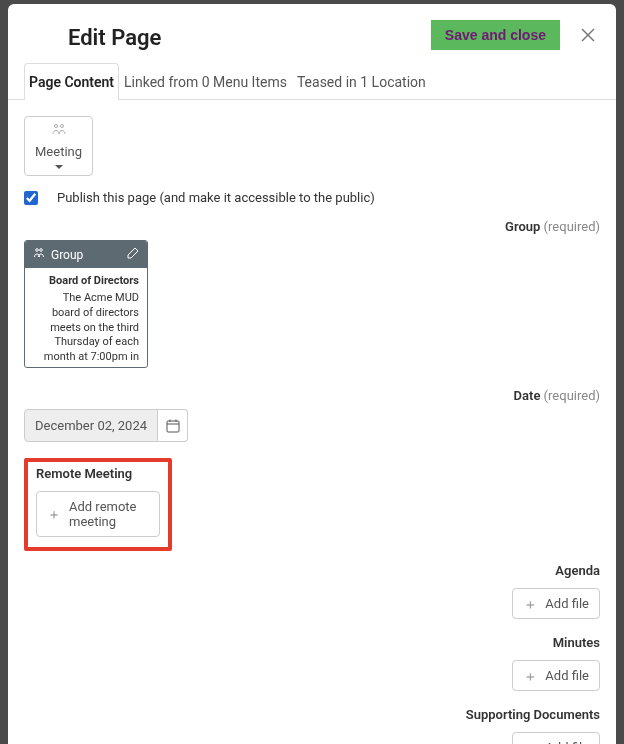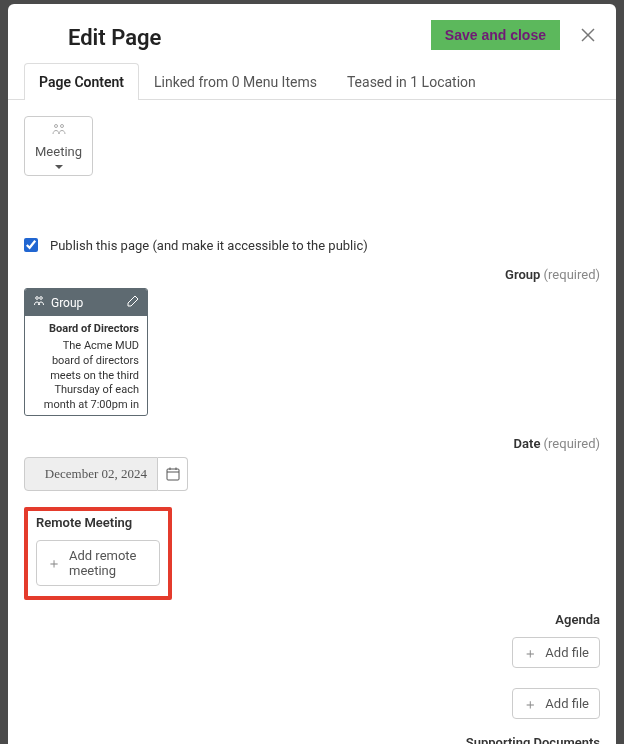--- a/index.html
+++ b/index.html
@@ -51,21 +51,21 @@
     color: #777;
   }
   .close-btn svg { width: 16px; height: 16px; }
   .tabs {
     display: flex;
     border-bottom: 1px solid #ddd;
     padding-left: 16px;
     gap: 0;
   }
   .tab {
-    padding: 10px 14px;
+    padding: 10px 4px;
     font-size: 14px;
     color: #555;
     cursor: pointer;
     border: 1px solid transparent;
     border-bottom: none;
     position: relative;
     top: 1px;
   }
   .tab.active {
     color: #222;
@@ -89,25 +89,25 @@
     font-size: 13px;
     color: #555;
     cursor: pointer;
     margin-bottom: 14px;
     flex-direction: column;
   }
   .meeting-dropdown .mic { color: #aaa; font-size: 13px; }
   .caret-down { width: 0; height: 0; border-left: 4px solid transparent; border-right: 4px solid transparent; border-top: 4px solid #555; }
   .checkbox-row {
     display: flex;
-    gap: 12px;
+    align-items: center;
+    gap: 19px;
     font-size: 13px;
     color: #333;
     margin-bottom: 14px;
-    margin-top: 48px;
   }
   .checkbox-row input { width: 14px; height: 14px; accent-color: #2166d1; }
   .field-label {
     font-size: 13px;
     font-weight: 600;
     color: #333;
     margin-bottom: 6px;
   }
   .field-label .req { font-weight: 400; color: #888; }
   .group-card {
@@ -153,21 +153,20 @@
     margin-top: 4px;
   }
   .date-display {
     background: #eee;
     border: 1px solid #ccc;
     border-radius: 4px 0 0 4px;
     padding: 8px 10px;
     font-size: 13px;
     color: #555;
     width: 134px;
-    font-family: Liberation Serif, serif;
   }
   .date-picker-btn {
     border: 1px solid #ccc;
     border-left: none;
     border-radius: 0 4px 4px 0;
     background: #fff;
     width: 30px;
     display: flex;
     align-items: center;
     justify-content: center;
@@ -295,20 +294,21 @@
 
     <div class="section">
       <div class="field-label">Agenda</div>
       <div class="add-btn">
         <span class="plus">＋</span>
         <span>Add file</span>
       </div>
     </div>
 
     <div class="section">
+      <div class="field-label">Minutes</div>
       <div class="add-btn">
         <span class="plus">＋</span>
         <span>Add file</span>
       </div>
     </div>
 
     <div class="section">
       <div class="field-label">Supporting Documents</div>
       <div class="add-btn">
         <span class="plus">＋</span>

